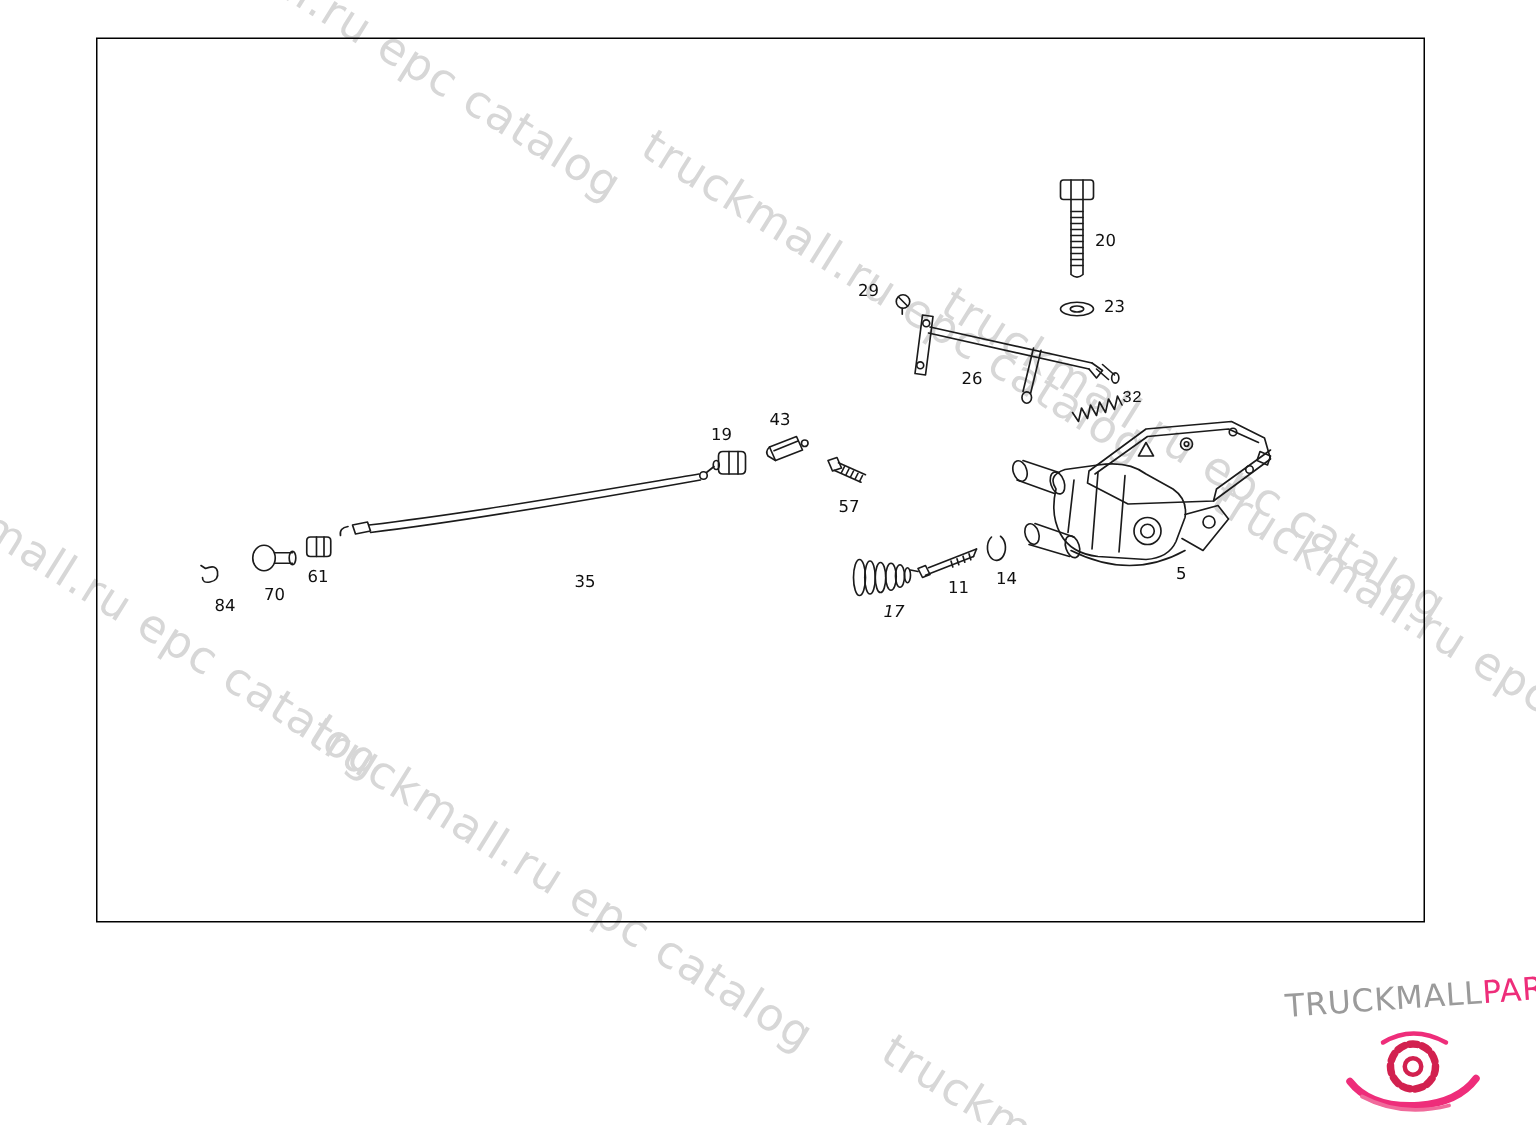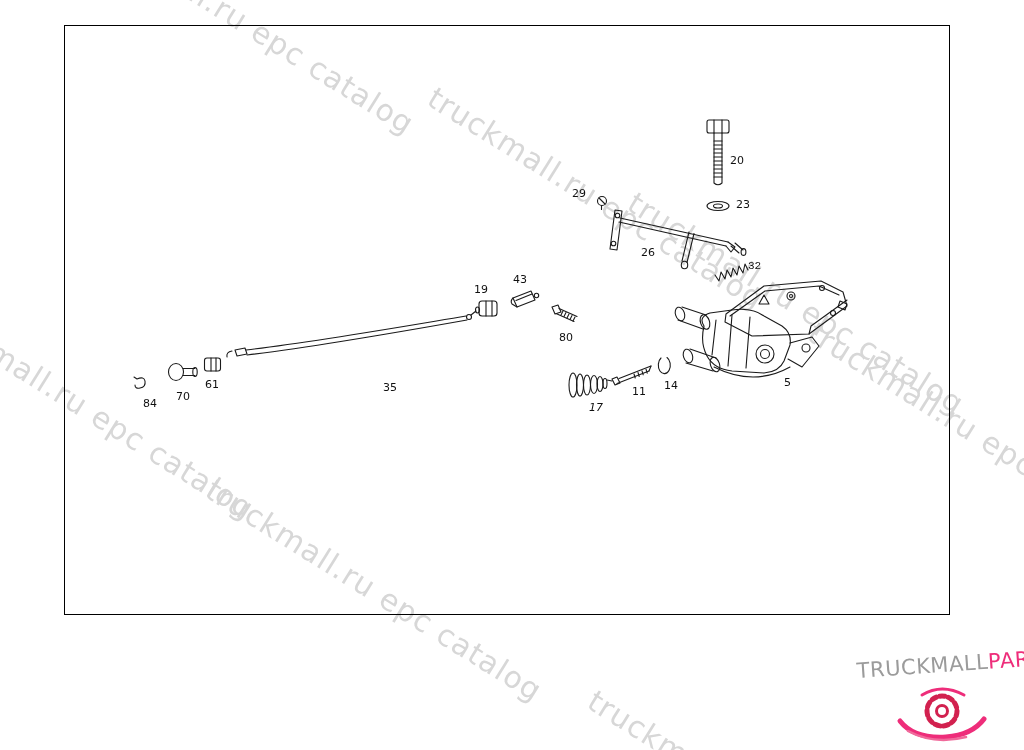--- a/index.html
+++ b/index.html
@@ -199,21 +199,21 @@
     </g>
   </svg>
 
   <div class="part-label" style="left:730px;top:154px;">20</div>
   <div class="part-label" style="left:736px;top:198px;">23</div>
   <div class="part-label" style="left:572px;top:187px;">29</div>
   <div class="part-label" style="left:641px;top:246px;">26</div>
   <div class="part-label" style="left:748px;top:260px;font-family:Liberation Mono, monospace;">32</div>
   <div class="part-label" style="left:474px;top:283px;">19</div>
   <div class="part-label" style="left:513px;top:273px;">43</div>
-  <div class="part-label" style="left:559px;top:331px;">80</div>
+  <div class="part-label" style="left:559px;top:331px;">57</div>
   <div class="part-label" style="left:383px;top:344px;margin-top:37px;">35</div>
   <div class="part-label" style="left:205px;top:378px;">61</div>
   <div class="part-label" style="left:176px;top:390px;">70</div>
   <div class="part-label" style="left:143px;top:397px;">84</div>
   <div class="part-label" style="left:589px;top:401px;font-style:italic;">17</div>
   <div class="part-label" style="left:632px;top:385px;">11</div>
   <div class="part-label" style="left:664px;top:379px;">14</div>
   <div class="part-label" style="left:784px;top:376px;">5</div>
 
   <div id="logo-text">

